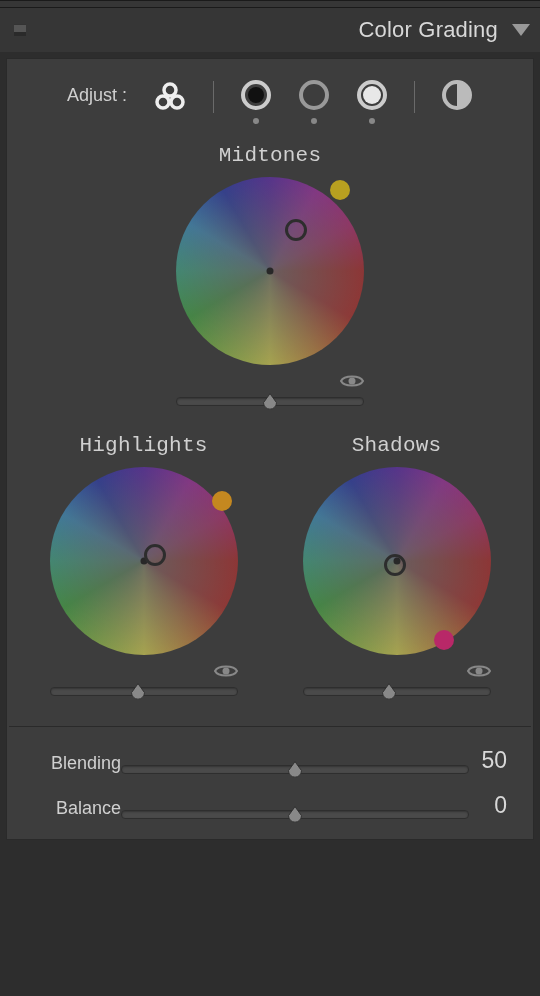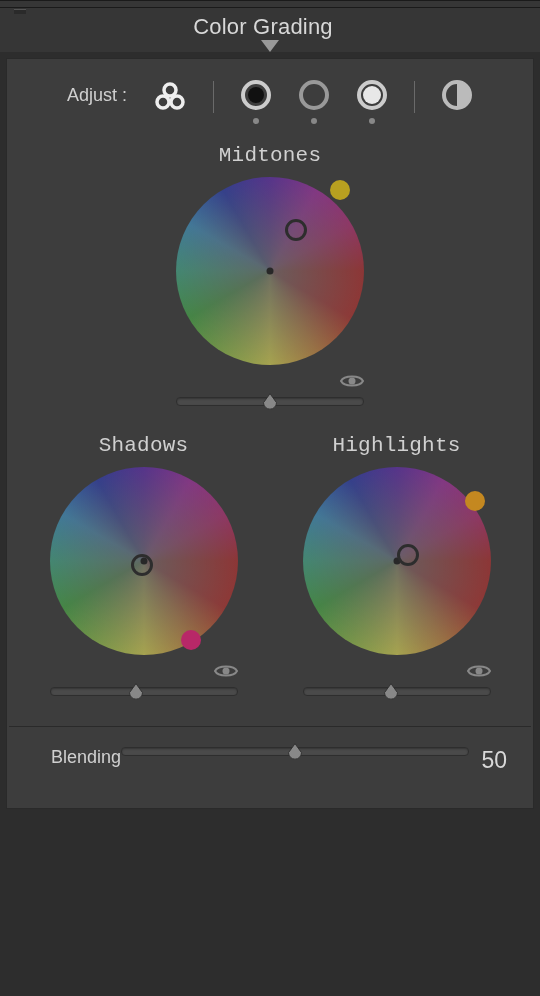--- a/index.html
+++ b/index.html
@@ -17,21 +17,20 @@
     border-top: 1px solid #1a1a1a;
     border-bottom: 1px solid #1a1a1a;
   }
   .panel-header {
     display: flex;
     align-items: center;
     justify-content: center;
     height: 44px;
     padding: 0 10px;
     background: #363636;
-    flex-direction: column;
   }
   .panel-header .title {
     font-size: 22px;
     font-weight: 400;
     color: #d8d8d8;
     margin-right: 14px;
     letter-spacing: 0.2px;
   }
   .toggle-square {
     width: 12px;
@@ -132,21 +131,21 @@
   .slider-thumb svg { display:block; }
   .dual-panels {
     display:flex; justify-content:space-around; padding:0 8px;
   }
   .col { flex:1; display:flex; flex-direction:column; align-items:center;}
   .bottom-sliders {
     border-top:1px solid #2a2a2a; margin-top:20px; padding:20px 24px 16px;
     background:#3d3d3d;
   }
   .slider-row {
-    display:flex; align-items:flex-start; margin-bottom:18px;
+    display:flex; align-items:flex-end; margin-bottom:18px;
   }
   .slider-row-label { width:88px; text-align:right; font-size:18px; color:#d0d0d0;}
   .slider-row-track { flex:1; }
   .slider-row-value { width:38px; text-align:right; font-size:23px; color:#d8d8d8;}
 </style>
 </head>
 <body>
 
 <div class="top-border"></div>
 
@@ -224,20 +223,50 @@
         <span class="slider-thumb" style="left: 50%;">
           <svg width="17" height="17" viewBox="0 0 17 17">
               <path d="M8.5 1 L15 10 A6 6 0 1 1 2 10 Z" fill="#888" stroke="#333" stroke-width="1"></path>
             </svg>
         </span>
       </div>
     </div>
   </div>
 
   <div class="dual-panels">
+    <div class="col">
+      <div class="section-title">Highlights</div>
+      <div class="wheel-wrap">
+        <div class="wheel-container">
+          <div class="wheel wheel-sm">
+            <span class="center-dot"></span>
+            <span class="target-ring" style="left: 56%; top: 47%;"></span>
+          </div>
+          <span class="outer-dot" style="left: 92%; top: 18%; background: rgb(196, 136, 32);"></span>
+        </div>
+        <div class="eye-row">
+          <span>
+            <svg width="24" height="16" viewBox="0 0 24 16">
+              <path d="M1 8 C4 2 20 2 23 8 C20 14 4 14 1 8 Z" fill="none" stroke="#888" stroke-width="2"></path>
+              <circle cx="12" cy="8" r="3.5" fill="#888"></circle>
+            </svg>
+          </span>
+        </div>
+        <div class="lum-slider-wrap">
+          <div class="slider-track">
+            <span class="slider-thumb" style="left: 47%;">
+              <svg width="17" height="17" viewBox="0 0 17 17">
+                  <path d="M8.5 1 L15 10 A6 6 0 1 1 2 10 Z" fill="#888" stroke="#333" stroke-width="1"></path>
+                </svg>
+            </span>
+          </div>
+        </div>
+      </div>
+    </div>
+
     <div class="col">
       <div class="section-title">Shadows</div>
       <div class="wheel-wrap">
         <div class="wheel-container">
           <div class="wheel wheel-sm">
             <span class="center-dot"></span>
             <span class="target-ring" style="left: 49%; top: 52%;"></span>
           </div>
           <span class="outer-dot" style="left: 75%; top: 92%; background: rgb(184, 40, 104);"></span>
         </div>
@@ -245,50 +274,20 @@
           <span>
             <svg width="24" height="16" viewBox="0 0 24 16">
               <path d="M1 8 C4 2 20 2 23 8 C20 14 4 14 1 8 Z" fill="none" stroke="#888" stroke-width="2"></path>
               <circle cx="12" cy="8" r="3.5" fill="#888"></circle>
             </svg>
           </span>
         </div>
         <div class="lum-slider-wrap">
           <div class="slider-track">
             <span class="slider-thumb" style="left: 46%;">
-              <svg width="17" height="17" viewBox="0 0 17 17">
-                  <path d="M8.5 1 L15 10 A6 6 0 1 1 2 10 Z" fill="#888" stroke="#333" stroke-width="1"></path>
-                </svg>
-            </span>
-          </div>
-        </div>
-      </div>
-    </div>
-
-    <div class="col">
-      <div class="section-title">Highlights</div>
-      <div class="wheel-wrap">
-        <div class="wheel-container">
-          <div class="wheel wheel-sm">
-            <span class="center-dot"></span>
-            <span class="target-ring" style="left: 56%; top: 47%;"></span>
-          </div>
-          <span class="outer-dot" style="left: 92%; top: 18%; background: rgb(196, 136, 32);"></span>
-        </div>
-        <div class="eye-row">
-          <span>
-            <svg width="24" height="16" viewBox="0 0 24 16">
-              <path d="M1 8 C4 2 20 2 23 8 C20 14 4 14 1 8 Z" fill="none" stroke="#888" stroke-width="2"></path>
-              <circle cx="12" cy="8" r="3.5" fill="#888"></circle>
-            </svg>
-          </span>
-        </div>
-        <div class="lum-slider-wrap">
-          <div class="slider-track">
-            <span class="slider-thumb" style="left: 47%;">
               <svg width="17" height="17" viewBox="0 0 17 17">
                   <path d="M8.5 1 L15 10 A6 6 0 1 1 2 10 Z" fill="#888" stroke="#333" stroke-width="1"></path>
                 </svg>
             </span>
           </div>
         </div>
       </div>
     </div>
   </div>
 
@@ -299,15 +298,28 @@
         <div class="slider-track">
           <span class="slider-thumb" style="left: 50%;">
             <svg width="17" height="17" viewBox="0 0 17 17">
                 <path d="M8.5 1 L15 10 A6 6 0 1 1 2 10 Z" fill="#888" stroke="#333" stroke-width="1"></path>
               </svg>
           </span>
         </div>
       </div>
       <span class="slider-row-value">50</span>
     </div>
+    <div class="slider-row" style="margin-bottom:4px">
+      <span class="slider-row-label">Balance</span>
+      <div class="slider-row-track">
+        <div class="slider-track">
+          <span class="slider-thumb" style="left: 50%;">
+            <svg width="17" height="17" viewBox="0 0 17 17">
+                <path d="M8.5 1 L15 10 A6 6 0 1 1 2 10 Z" fill="#888" stroke="#333" stroke-width="1"></path>
+              </svg>
+          </span>
+        </div>
+      </div>
+      <span class="slider-row-value">0</span>
+    </div>
   </div>
 
 </div>
 
 </body></html>

